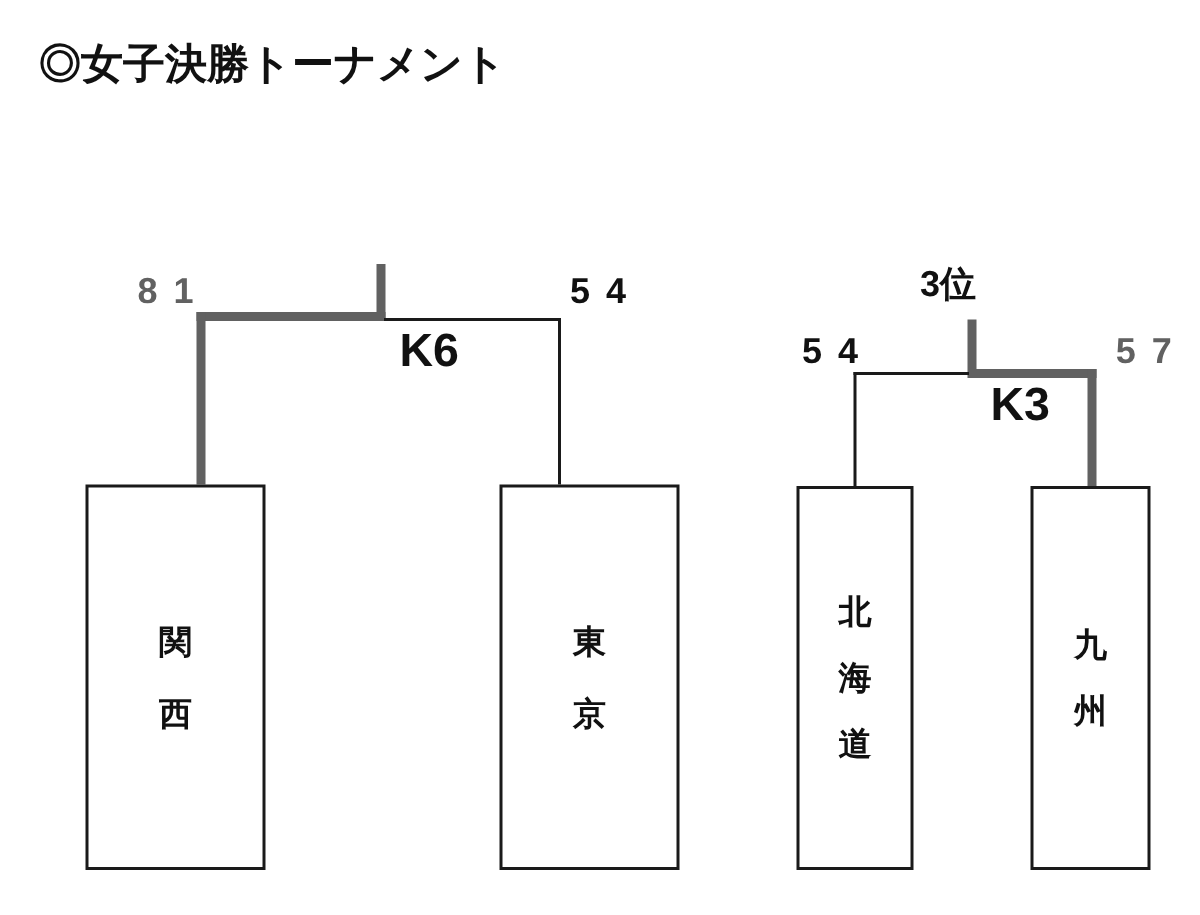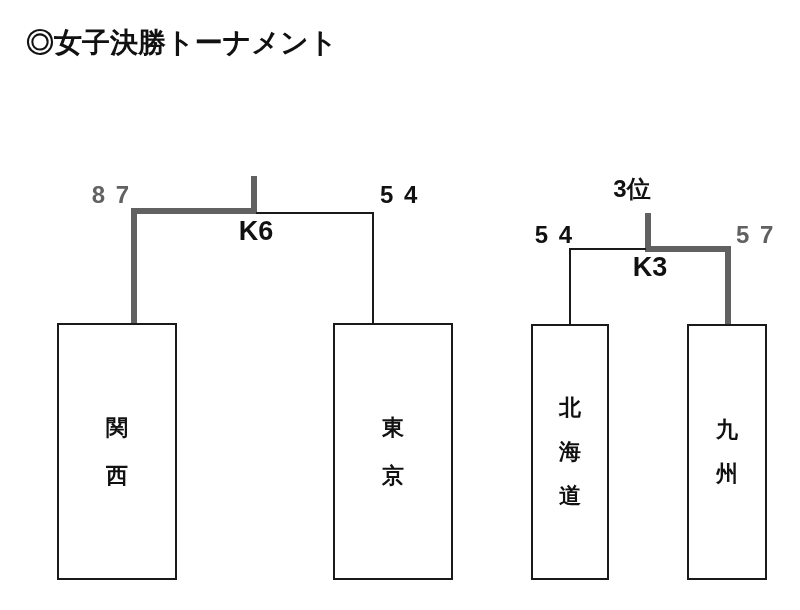--- a/index.html
+++ b/index.html
@@ -31,22 +31,22 @@
   .heading {
     text-align: center;
   }
   .score {
     position: absolute;
     font-size: 24px;
     letter-spacing: 2px;
   }
   .match-code {
     position: absolute;
-    font-size: 27px;
-    text-align: center;
+    font-size: 31px;
+    text-align: right;
   }
   .line {
     position: absolute;
     background: #1a1a1a;
   }
   .line.win {
     background: #616161;
   }
   .win-text {
     color: #616161;
@@ -76,21 +76,21 @@
 
 
   <div class="line win" style="left:251px; top:176px; width:6px; height:38px;"></div>
 
   <div class="line win" style="left:131px; top:208px; width:126px; height:6px;"></div>
   <div class="line win" style="left:131px; top:208px; width:6px; height:117px;"></div>
 
   <div class="line" style="left:256px; top:212px; width:118px; height:2px;"></div>
   <div class="line" style="left:372px; top:212px; width:2px; height:113px;"></div>
 
-  <div class="score win-text" style="left:81px; top:181px; width:50px; text-align:right;">8 7</div>
+  <div class="score win-text" style="left:81px; top:181px; width:50px; text-align:right;">8 1</div>
   <div class="score" style="left:380px; top:181px; width:55px; text-align:left;">5 4</div>
   <div class="match-code" style="left:206px; top:216px; width:100px;">K6</div>
 
   <div class="team-box" style="left:57px; top:323px; width:120px; height:257px;">
     <span class="team-name" style="line-height:48px;">関
 西</span>
   </div>
   <div class="team-box" style="left:333px; top:323px; width:120px; height:257px;">
     <span class="team-name" style="line-height:48px;">東
 京</span>
@@ -100,21 +100,21 @@
 
   <div class="line win" style="left:645px; top:213px; width:6px; height:39px;"></div>
 
   <div class="line" style="left:569px; top:248px; width:80px; height:2px;"></div>
   <div class="line" style="left:569px; top:248px; width:2px; height:78px;"></div>
 
   <div class="line win" style="left:646px; top:246px; width:85px; height:6px;"></div>
   <div class="line win" style="left:725px; top:246px; width:6px; height:80px;"></div>
 
   <div class="score" style="left:524px; top:221px; width:50px; text-align:right;">5 4</div>
-  <div class="score win-text" style="left:736px; top:221px; width:55px; text-align:left;">5 7</div>
+  <div class="score win-text" style="left:736px; top:221px; width:55px; text-align:center;">5 7</div>
   <div class="match-code" style="left:600px; top:252px; width:100px;">K3</div>
 
   <div class="team-box" style="left:531px; top:324px; width:78px; height:256px;">
     <span class="team-name" style="line-height:44px;">北
 海
 道</span>
   </div>
   <div class="team-box" style="left:687px; top:324px; width:80px; height:256px;">
     <span class="team-name" style="line-height:44px;">九
 州</span>

